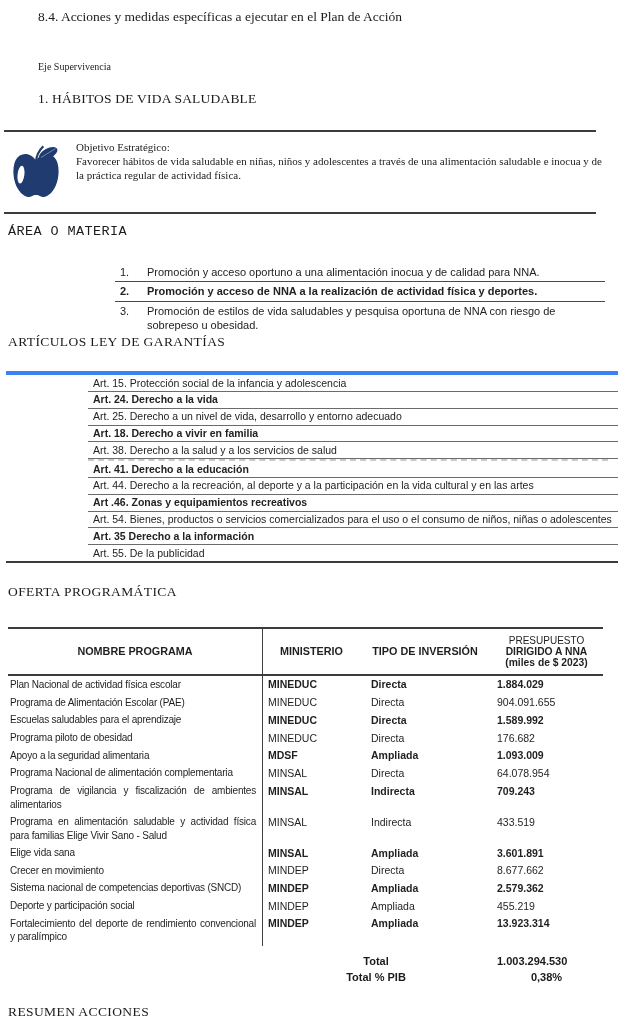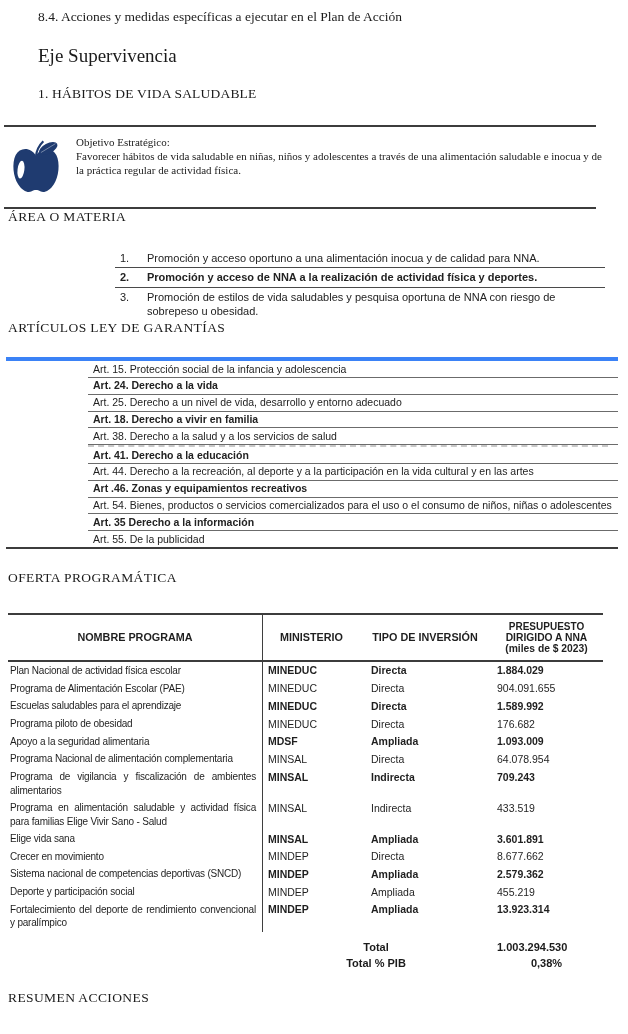--- a/index.html
+++ b/index.html
@@ -5,35 +5,35 @@
   * { box-sizing: border-box; margin: 0; padding: 0; }
   html, body { background: #ffffff; }
   body {
     width: 628px; height: 1034px; overflow: hidden; position: relative;
     font-family: "Liberation Serif", serif; color: #1b1b1b;
   }
   #doc { padding: 9px 8px 0 8px; }
 
   
   .h84      { margin-left: 30px; font-size: 13.5px; font-weight: 400; }
-  .eje      { margin-left: 30px; margin-top: 20px; font-size: 19px; }
+  .eje      { margin-left: 30px; margin-top: 36px; font-size: 10px; }
   .habitos  { margin-left: 30px; margin-top: 19px; font-size: 13.5px; letter-spacing: .2px; }
   .sect-title { font-size: 13.5px; letter-spacing: .4px; }
 
   .rule { border-top: 2px solid #3c3c3c; width: 592px; margin-left: -4px; }
   .rule1 { margin-top: 23px; }
   .rule2 { margin-top: 2px; }
 
   
   .obj { display: flex; align-items: flex-start; padding: 9px 0 8px 2px; min-height: 74px; }
   .obj svg { flex: none; margin-right: 14px; margin-top: 3px; }
   .obj-text { font-size: 11px; line-height: 1.26; width: 534px; }
 
   
-  .area-title { margin-top: 0; }
+  .area-title { margin-top: 10px; font-family: Liberation Mono, monospace; }
   .area-list { margin: 24px 0 0 107px; font-family: "Liberation Sans", sans-serif;
                font-size: 11px; width: 490px; color: #222; }
   .area-item { display: flex; padding: 2px 0 2px 0; line-height: 1.3; }
   .area-num  { width: 32px; flex: none; padding-left: 5px; }
   .area-item.emph { border-top: 1.6px solid #4a4a4a; border-bottom: 1.6px solid #4a4a4a; font-weight: bold; }
 
   
   .articulos-title { }
   .articles { margin-top: 21px; width: 612px; margin-left: -2px;
               border-top: 4px solid #3b82f6; border-bottom: 2px solid #3c3c3c; }
@@ -46,21 +46,21 @@
 
   
   .oferta-title { margin-top: 21px; }
   .ptable { margin-top: 27px; width: 595px; border-top: 2px solid #3c3c3c;
             font-family: "Liberation Sans", sans-serif; color: #1f1f1f; }
   .pgrid { display: grid; grid-template-columns: 254px 98px 130px 113px; }
   .phead { border-bottom: 2px solid #3c3c3c; min-height: 47px; }
   .phead > div { display: flex; flex-direction: column; justify-content: center;
                  align-items: center; text-align: center; font-weight: bold; font-size: 10.8px; padding: 2px; }
   .vline { border-left: 1.5px solid #3f3f3f; }
-  .h-bud .l1 { font-weight: 700; font-size: 10px; }
+  .h-bud .l1 { font-weight: 400; font-size: 10px; }
   .h-bud .l2, .h-bud .l3 { font-weight: bold; font-size: 10.3px; }
   .prow > div { padding: 1.5px 0; font-size: 10.5px; line-height: 1.4; }
   .prow .pname { font-size: 10px; letter-spacing: -0.2px; line-height: 1.35;
                  padding: 2px 6px 2px 2px; text-align: justify; }
   .prow .pmin { padding-left: 5px; }
   .prow .pinv { padding-left: 11px; }
   .prow .pbud { padding-left: 7px; }
   .prow.emph .pmin, .prow.emph .pinv, .prow.emph .pbud { font-weight: bold; }
   .ptotals { display: grid; grid-template-columns: 254px 228px 113px;
              font-family: "Liberation Sans", sans-serif; font-weight: bold; font-size: 11px;

